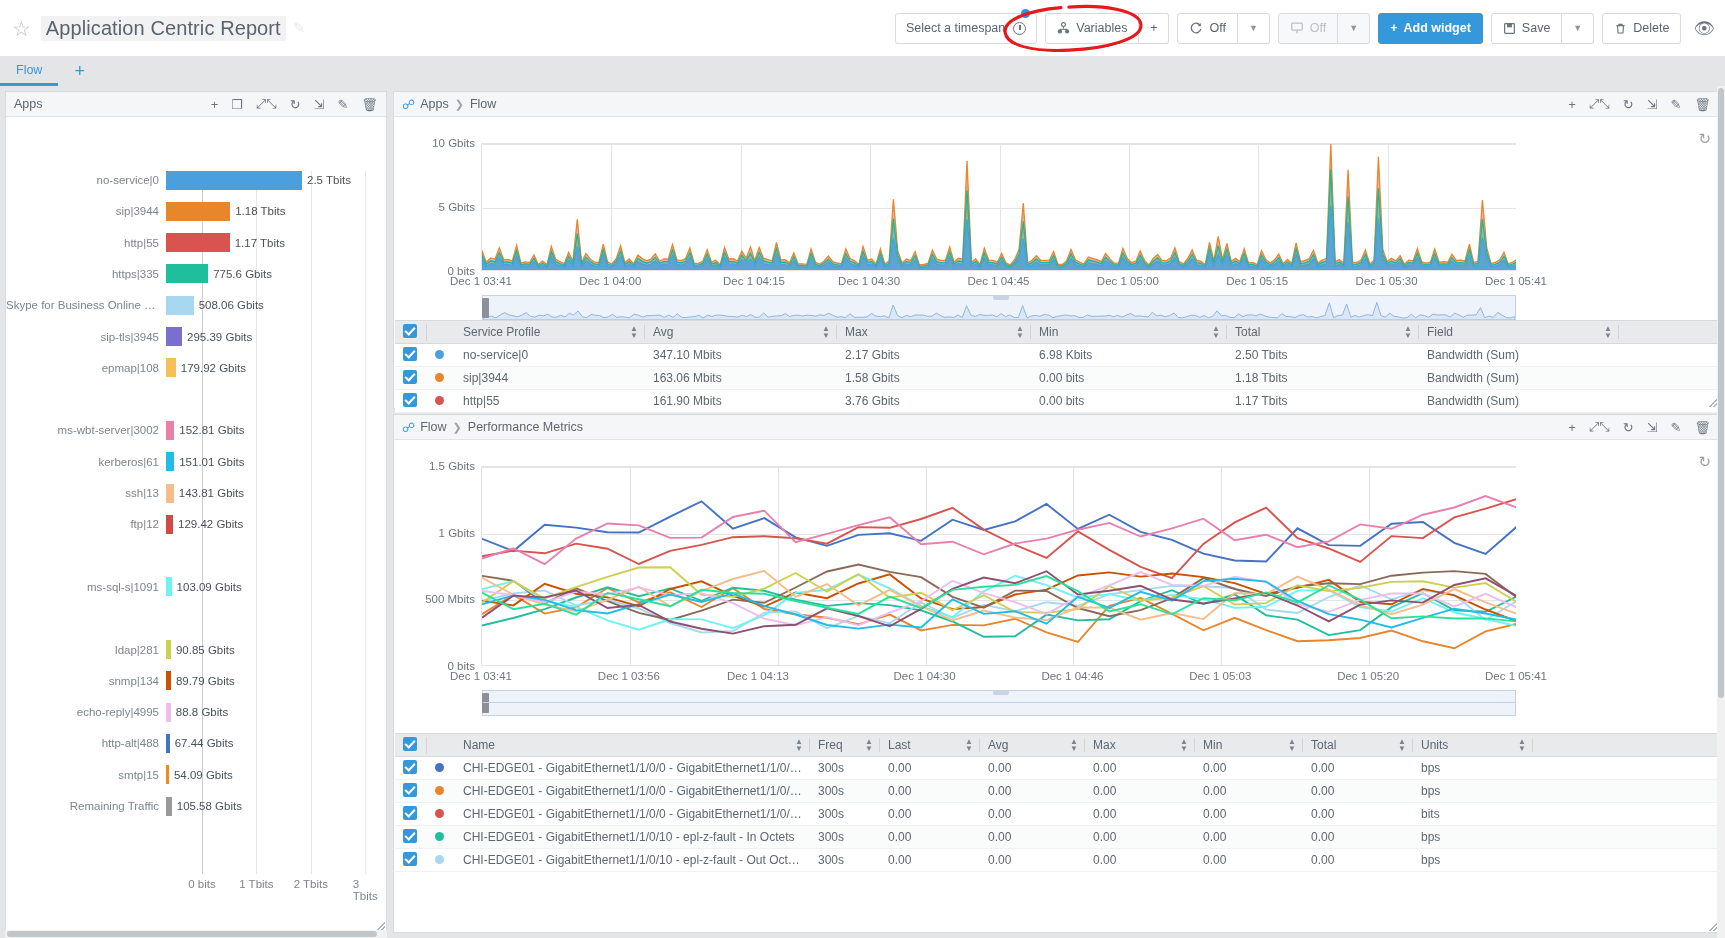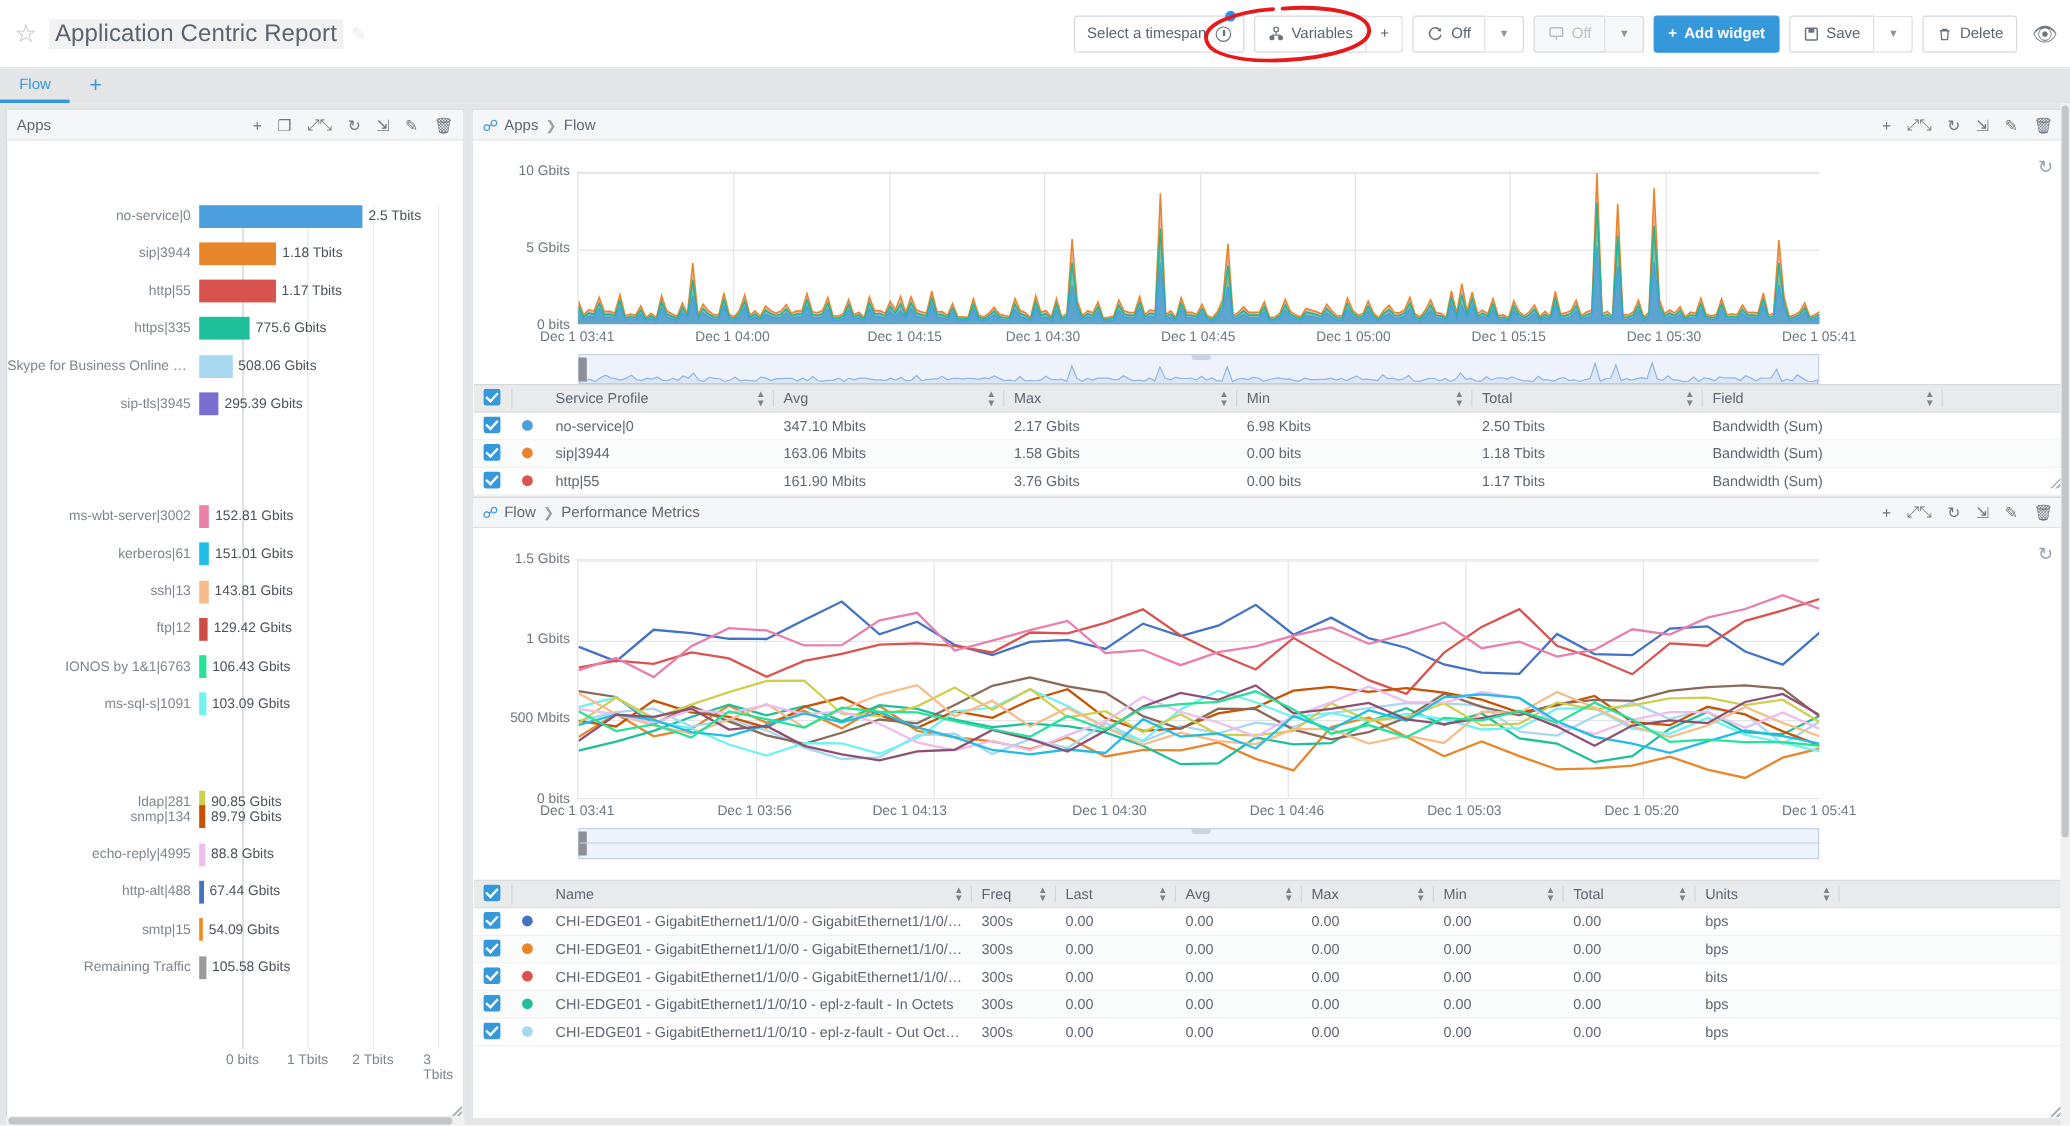--- a/index.html
+++ b/index.html
@@ -310,51 +310,51 @@
           <div class="bar-row" style="left: 0px; top: 173.2px; width: 380px;">
             <div class="bar-label">Skype for Business Online &amp; Mi...</div>
             <div class="bar-rect" style="width: 27.6385px; background: rgb(167, 216, 240);"></div>
             <div class="bar-val">508.06 Gbits</div>
           </div>
           <div class="bar-row" style="left: 0px; top: 204.5px; width: 380px;">
             <div class="bar-label">sip-tls|3945</div>
             <div class="bar-rect" style="width: 16.0692px; background: rgb(122, 111, 209);"></div>
             <div class="bar-val">295.39 Gbits</div>
           </div>
+          <div class="bar-row" style="left: 0px; top: 235.8px; width: 380px;">
+            <div class="bar-label">epmap|108</div>
+            <div class="bar-rect" style="width: 9.78765px; background: rgb(245, 191, 92);"></div>
+            <div class="bar-val">179.92 Gbits</div>
+          </div>
           <div class="bar-row" style="left: 0px; top: 298.4px; width: 380px;">
             <div class="bar-label">ms-wbt-server|3002</div>
             <div class="bar-rect" style="width: 8.31286px; background: rgb(234, 127, 168);"></div>
             <div class="bar-val">152.81 Gbits</div>
           </div>
           <div class="bar-row" style="left: 0px; top: 329.7px; width: 380px;">
             <div class="bar-label">kerberos|61</div>
             <div class="bar-rect" style="width: 8.21494px; background: rgb(31, 189, 232);"></div>
             <div class="bar-val">151.01 Gbits</div>
           </div>
           <div class="bar-row" style="left: 0px; top: 361px; width: 380px;">
             <div class="bar-label">ssh|13</div>
             <div class="bar-rect" style="width: 7.82326px; background: rgb(246, 189, 138);"></div>
             <div class="bar-val">143.81 Gbits</div>
           </div>
           <div class="bar-row" style="left: 0px; top: 392.3px; width: 380px;">
             <div class="bar-label">ftp|12</div>
             <div class="bar-rect" style="width: 7.04045px; background: rgb(207, 75, 70);"></div>
             <div class="bar-val">129.42 Gbits</div>
           </div>
-          <div class="bar-row" style="left: 0px; top: 423.6px; width: 380px;">
-            <div class="bar-label">IONOS by 1&amp;1|6763</div>
-            <div class="bar-rect" style="width: 5.78979px; background: rgb(39, 227, 154);"></div>
-            <div class="bar-val">106.43 Gbits</div>
-          </div>
           <div class="bar-row" style="left: 0px; top: 454.9px; width: 380px;">
             <div class="bar-label">ms-sql-s|1091</div>
             <div class="bar-rect" style="width: 5.6081px; background: rgb(110, 242, 242);"></div>
             <div class="bar-val">103.09 Gbits</div>
           </div>
-          <div class="bar-row" style="left: 0px; top: 517.5px; width: 380px; margin-top: 19px;">
+          <div class="bar-row" style="left: 0px; top: 517.5px; width: 380px;">
             <div class="bar-label">ldap|281</div>
             <div class="bar-rect" style="width: 4.94224px; background: rgb(207, 207, 79);"></div>
             <div class="bar-val">90.85 Gbits</div>
           </div>
           <div class="bar-row" style="left: 0px; top: 548.8px; width: 380px;">
             <div class="bar-label">snmp|134</div>
             <div class="bar-rect" style="width: 4.88458px; background: rgb(201, 82, 0);"></div>
             <div class="bar-val">89.79 Gbits</div>
           </div>
           <div class="bar-row" style="left: 0px; top: 580.1px; width: 384px;">

